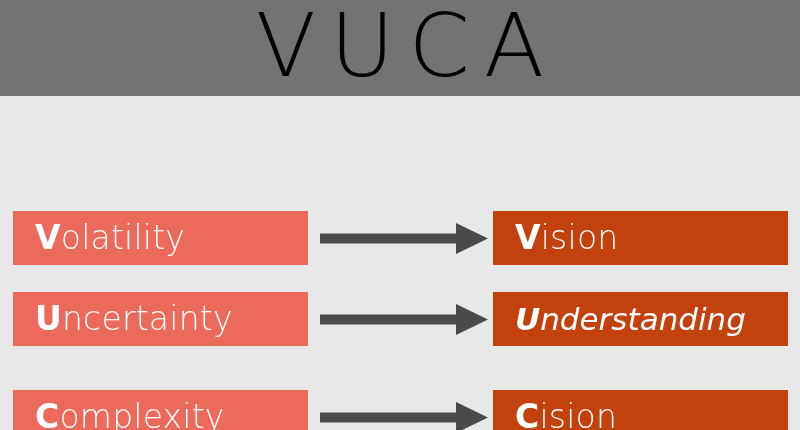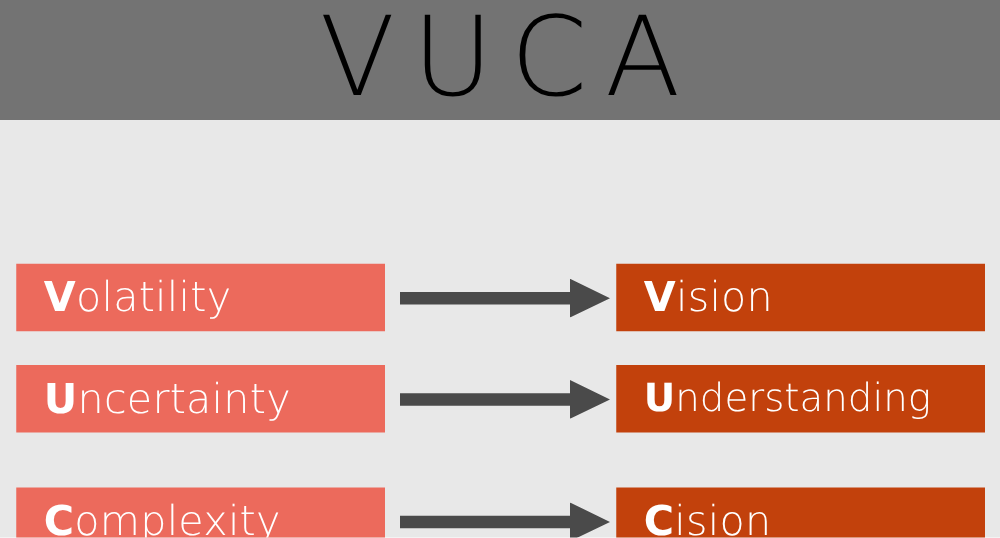--- a/index.html
+++ b/index.html
@@ -99,20 +99,21 @@
     white-space: nowrap;
     letter-spacing: 0.2px;
   }
   .chip-label .initial {
     font-weight: 700;
   }
   
   .chip-label.is-long {
     font-size: 31px;
     letter-spacing: 0px;
+    font-style: italic;
   }
 
   
   .arrow {
     position: absolute;
     left: 320px;
     top: 12px;
     width: 168px;
     height: 31px;
   }

